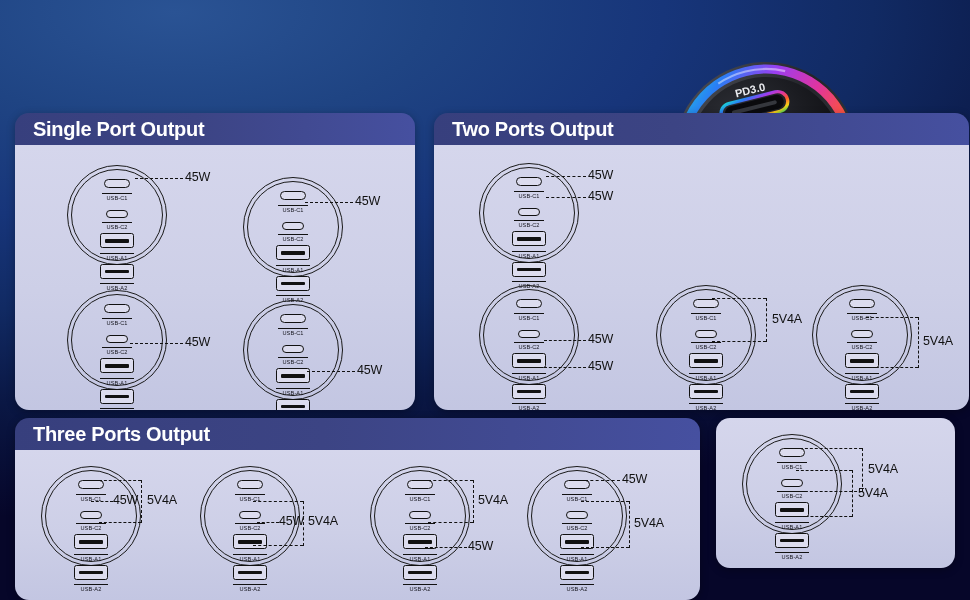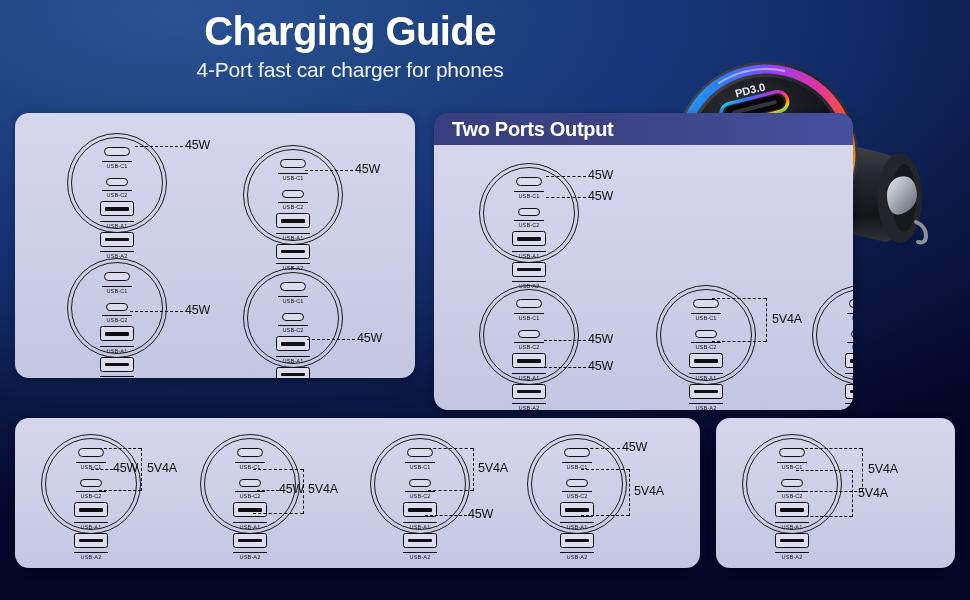--- a/index.html
+++ b/index.html
@@ -30,21 +30,21 @@
     height:32px;line-height:32px;color:#fff;font-size:20px;font-weight:bold;
     padding-left:18px;letter-spacing:-0.3px;
     background:linear-gradient(90deg,#373f7d 0%,#3c4484 45%,#4650a0 100%);
   }
   .panel-body{
     position:relative;width:100%;
     background:linear-gradient(180deg,#d5d6ec 0%,#cdcfe7 55%,#c3c6e2 100%);
   }
   #p-single{left:15px;top:113px;width:400px;}
   #p-single .panel-body{height:265px;}
-  #p-two{left:434px;top:113px;width:419px;}
+  #p-two{left:434px;top:113px;width:535px;}
   #p-two .panel-body{height:265px;}
   #p-three{left:15px;top:418px;width:685px;}
   #p-three .panel-body{height:150px;}
   #p-four{left:716px;top:418px;width:239px;}
   #p-four .panel-body{height:150px;}
 
   
   .charger{position:absolute;width:100px;height:100px;}
   .ring-out,.ring-in{position:absolute;border-radius:50%;border:1.6px solid #1a1a1a;}
   .ring-out{left:0;top:0;width:100px;height:100px;box-sizing:border-box;}
@@ -69,24 +69,20 @@
 
   
   #product{position:absolute;left:648px;top:36px;width:300px;height:230px;}
   #product svg{display:block;}
 </style>
 </head>
 <body>
 
 <div id="stage">
 
-  <div id="header">
-    <h1 id="title">Charging Guide</h1>
-    <p id="subtitle">4-Port fast car charger for phones</p>
-  </div>
 
   <div id="product">
     <svg width="300" height="230" viewBox="0 0 300 230">
       <defs>
         <linearGradient id="rgb" x1="0" y1="0" x2="1" y2="1">
           <stop offset="0%" stop-color="#18e0d2"></stop>
           <stop offset="18%" stop-color="#2a7df5"></stop>
           <stop offset="36%" stop-color="#9b3df0"></stop>
           <stop offset="54%" stop-color="#e0349f"></stop>
           <stop offset="72%" stop-color="#ff5a2b"></stop>
@@ -161,20 +157,21 @@
         <text x="88" y="192" fill="#e9eaee" font-family="Liberation Sans, sans-serif" font-size="10" font-weight="bold" text-anchor="middle">QC</text>
         <rect x="54" y="196" width="82" height="32" rx="4" fill="none" stroke="url(#usbA)" stroke-width="4"></rect>
         <rect x="59" y="201" width="72" height="22" rx="2" fill="#1c0c08"></rect>
         <rect x="64" y="204" width="58" height="5" rx="1.5" fill="#0b0b0d"></rect>
         <rect x="64" y="213" width="62" height="7" rx="2" fill="#ff6a3a"></rect>
       </g>
     </svg>
   </div>
 
   <div class="panel" id="p-single">
+    <div class="panel-head">Single Port Output</div>
     <div class="panel-body">
 
       <div class="charger" style="left:52px;top:20px;">
         <div class="ring-out"></div>
         <div class="ring-in"></div>
         <div class="ports">
           <div class="port-row r-c1"><span class="pshape c1"></span><span class="plabel">USB-C1</span></div>
           <div class="gap"></div>
           <div class="port-row r-c2"><span class="pshape c2"></span><span class="plabel">USB-C2</span></div>
           <div class="gap"></div>
@@ -308,20 +305,21 @@
         </div>
       </div>
       <div class="dash-h" style="left:432px;top:172px;width:52px;"></div>
       <div class="dash-h" style="left:432px;top:222px;width:52px;"></div>
       <div class="dash-v" style="left:484px;top:172px;height:51px;"></div>
       <div class="callout" style="left:489px;top:189px;">5V4A</div>
     </div>
   </div>
 
   <div class="panel" id="p-three">
+    <div class="panel-head">Three Ports Output</div>
     <div class="panel-body">
 
       <div class="charger" style="left:26px;top:16px;">
         <div class="ring-out"></div>
         <div class="ring-in"></div>
         <div class="ports">
           <div class="port-row r-c1"><span class="pshape c1"></span><span class="plabel">USB-C1</span></div>
           <div class="gap"></div>
           <div class="port-row r-c2"><span class="pshape c2"></span><span class="plabel">USB-C2</span></div>
           <div class="gap"></div>

